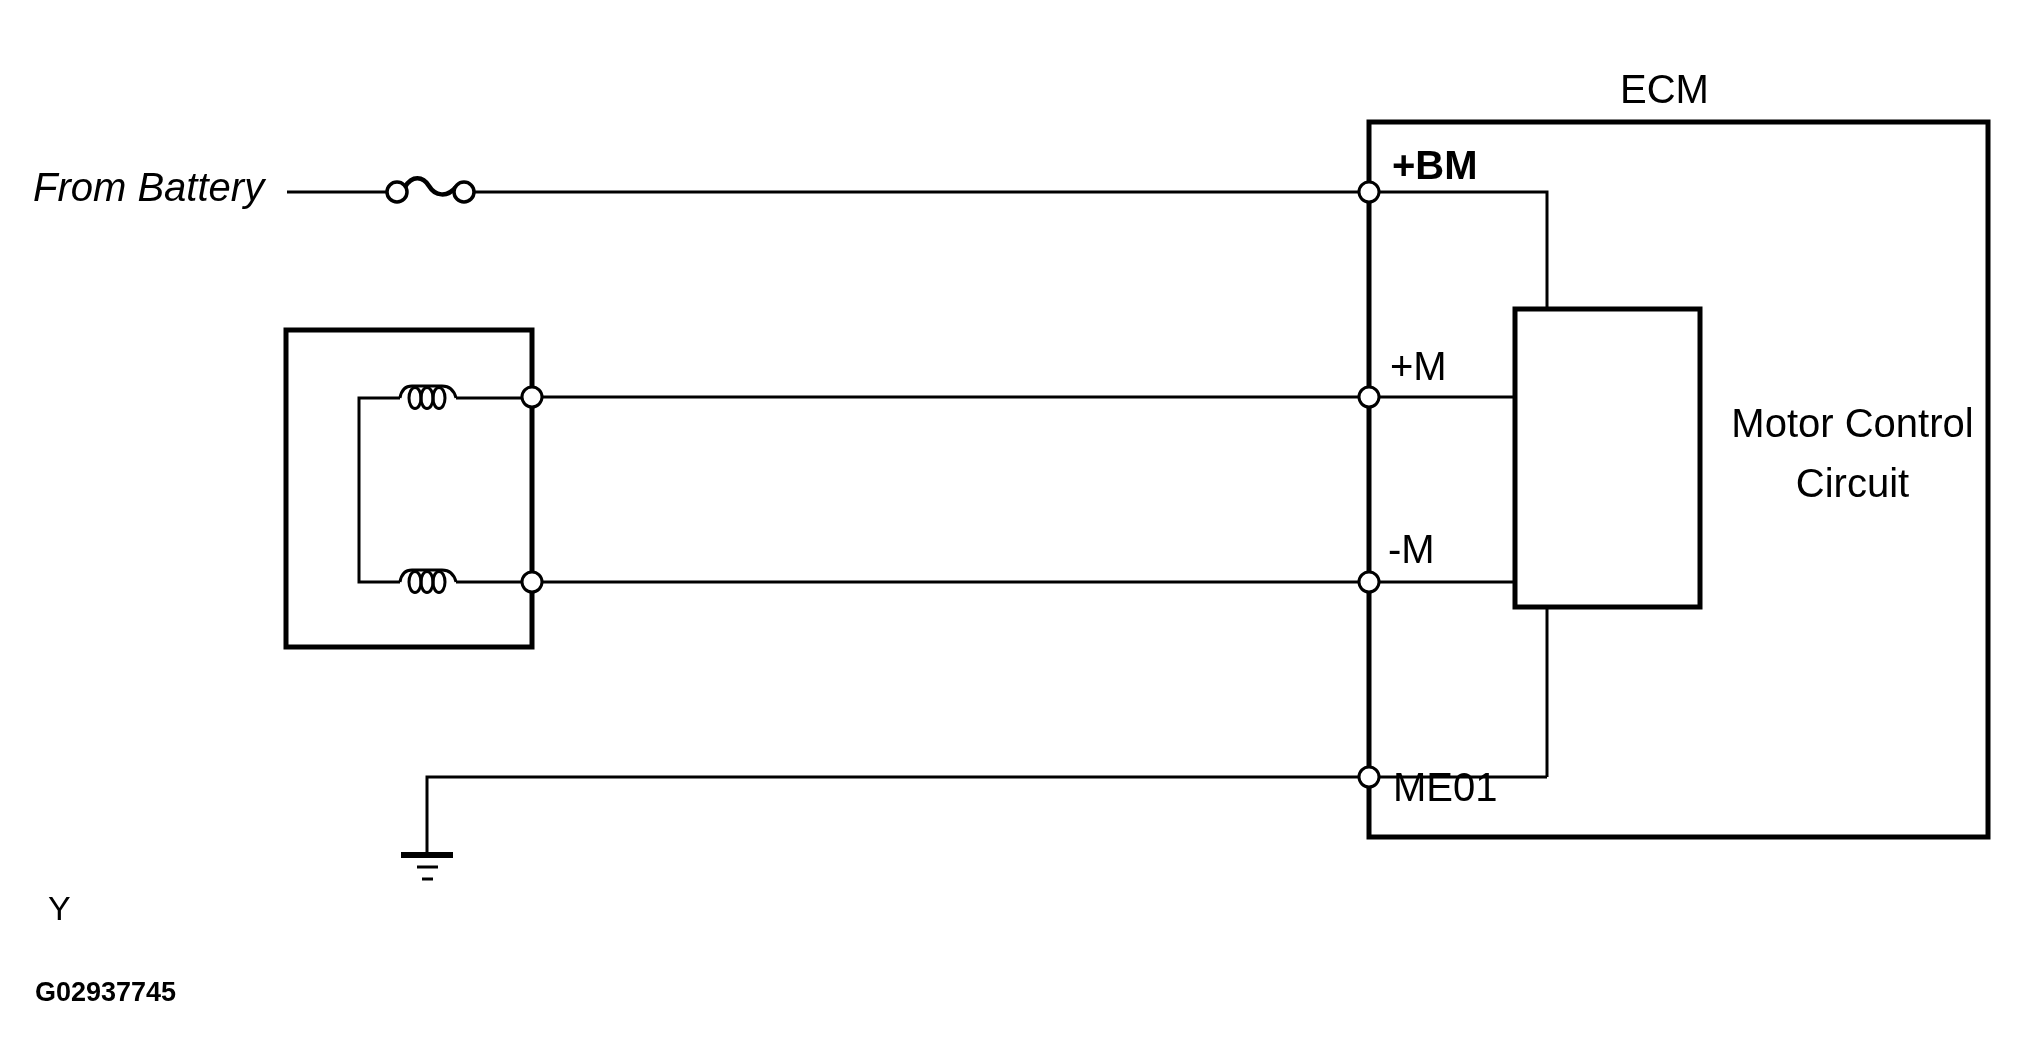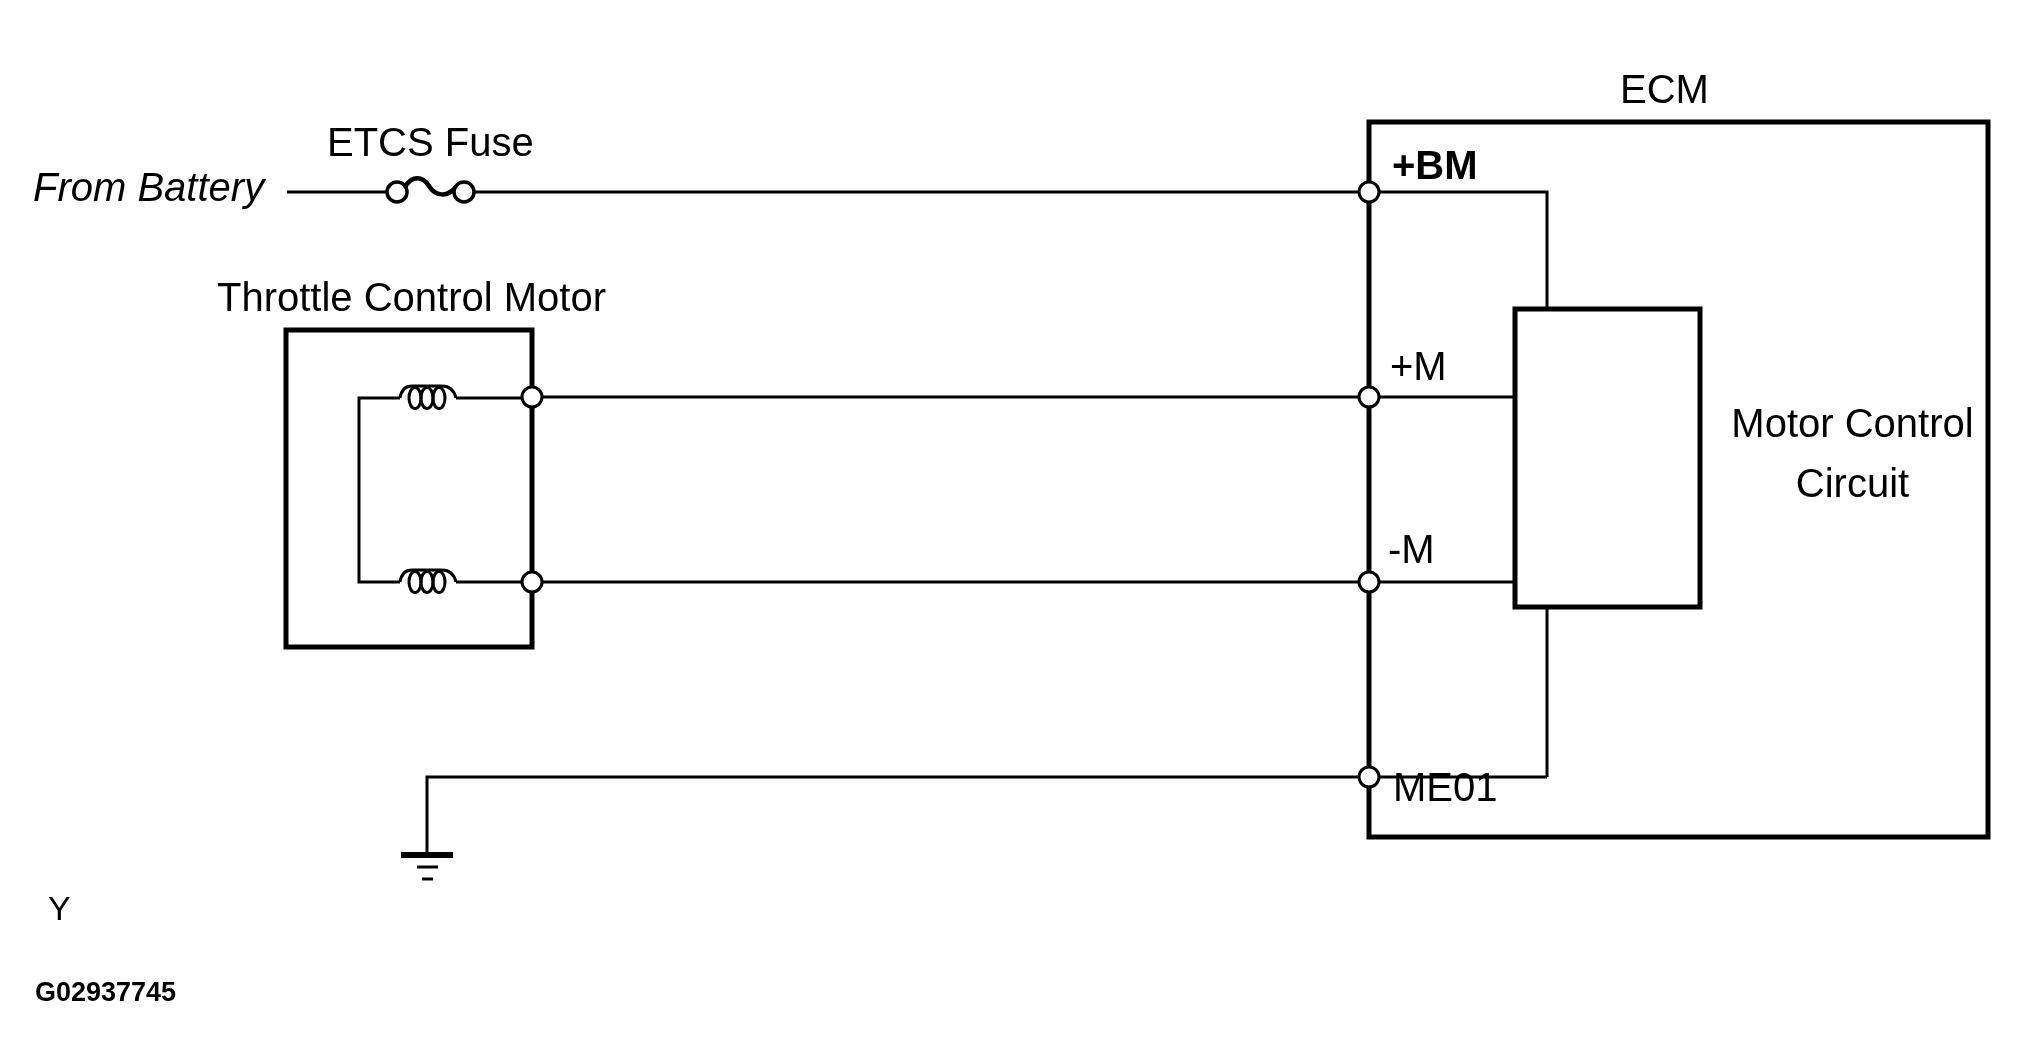--- a/index.html
+++ b/index.html
@@ -97,23 +97,21 @@
       <circle cx="1369" cy="397" r="10"></circle>
       <circle cx="1369" cy="582" r="10"></circle>
       <circle cx="1369" cy="777" r="10"></circle>
       <circle cx="532" cy="397" r="10"></circle>
       <circle cx="532" cy="582" r="10"></circle>
     </g>
   </svg>
 
   <div class="lbl" style="left:33px;top:167px;font-style:italic;">From Battery</div>
 
-  <div class="lbl" style="left:327px;top:122px;">ETCS Fuse</div>
 
-  <div class="lbl" style="left:217px;top:277px;">Throttle Control Motor</div>
 
   <div class="lbl" style="left:1620px;top:69px;">ECM</div>
 
   <div class="lbl" style="left:1392px;top:145px;font-weight:bold;">+BM</div>
 
   <div class="lbl" style="left:1390px;top:346px;">+M</div>
 
   <div class="lbl" style="left:1388px;top:529px;">-M</div>
 
   <div class="lbl" style="left:1393px;top:721px;margin-top:46px;">ME01</div>

